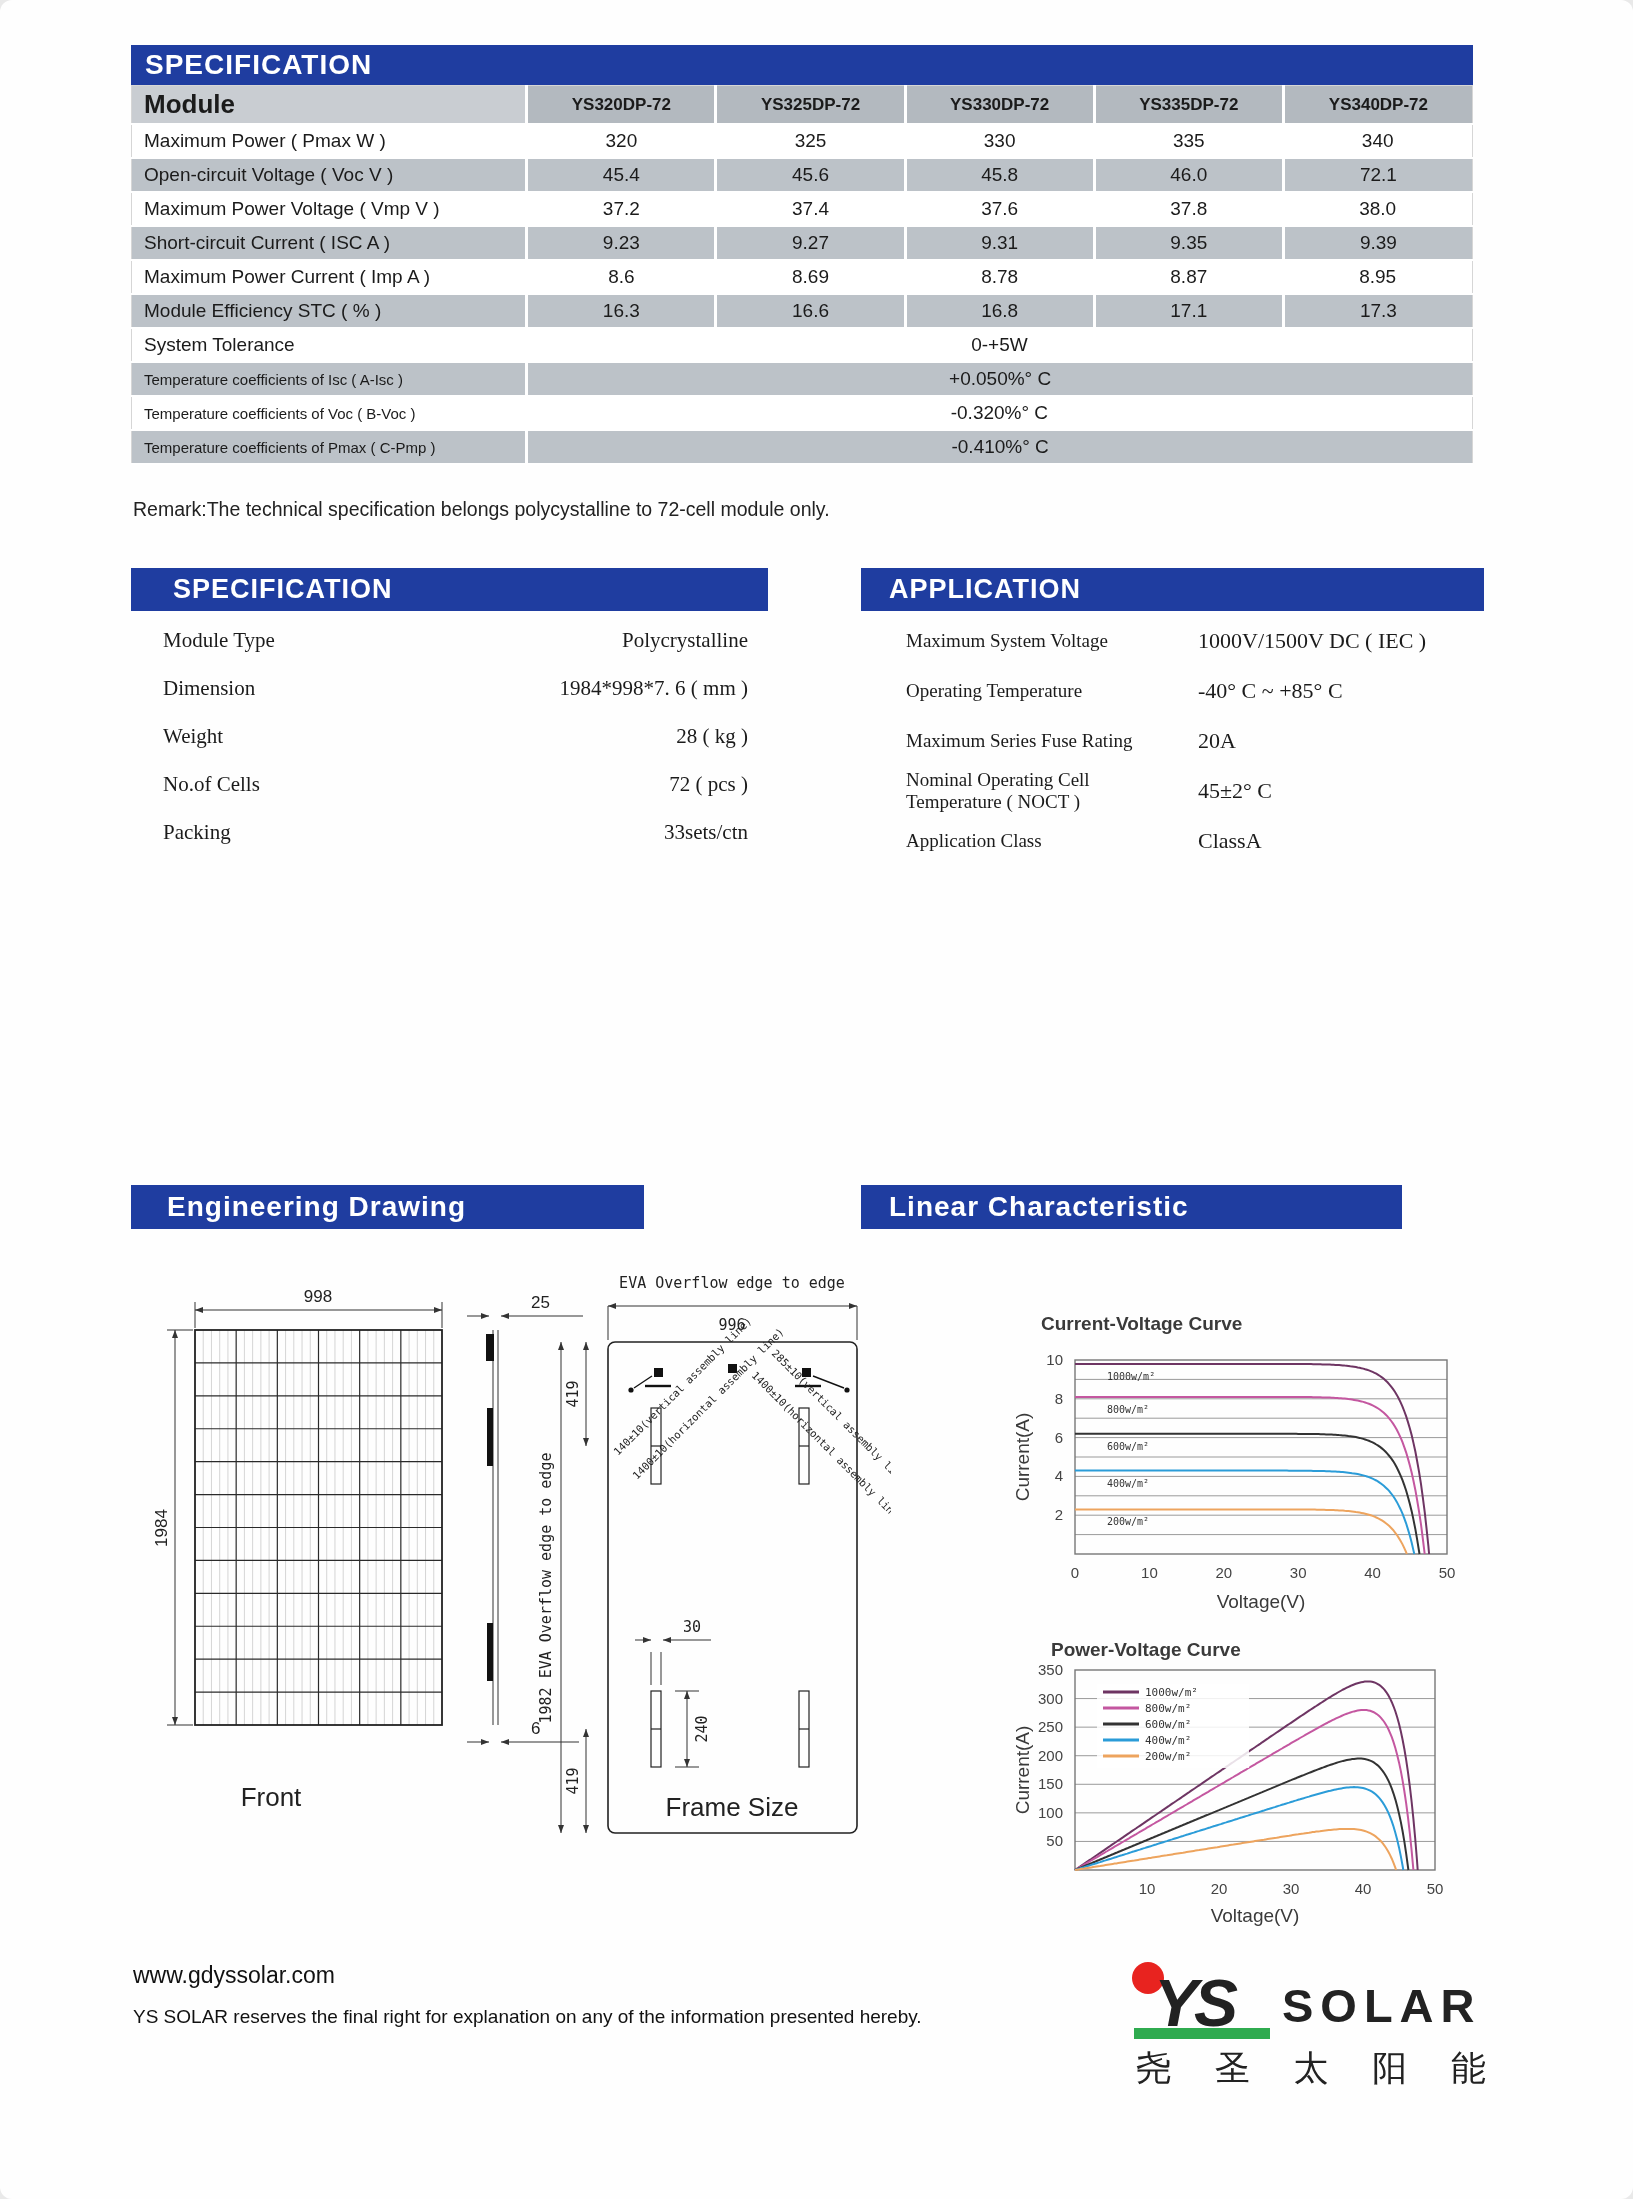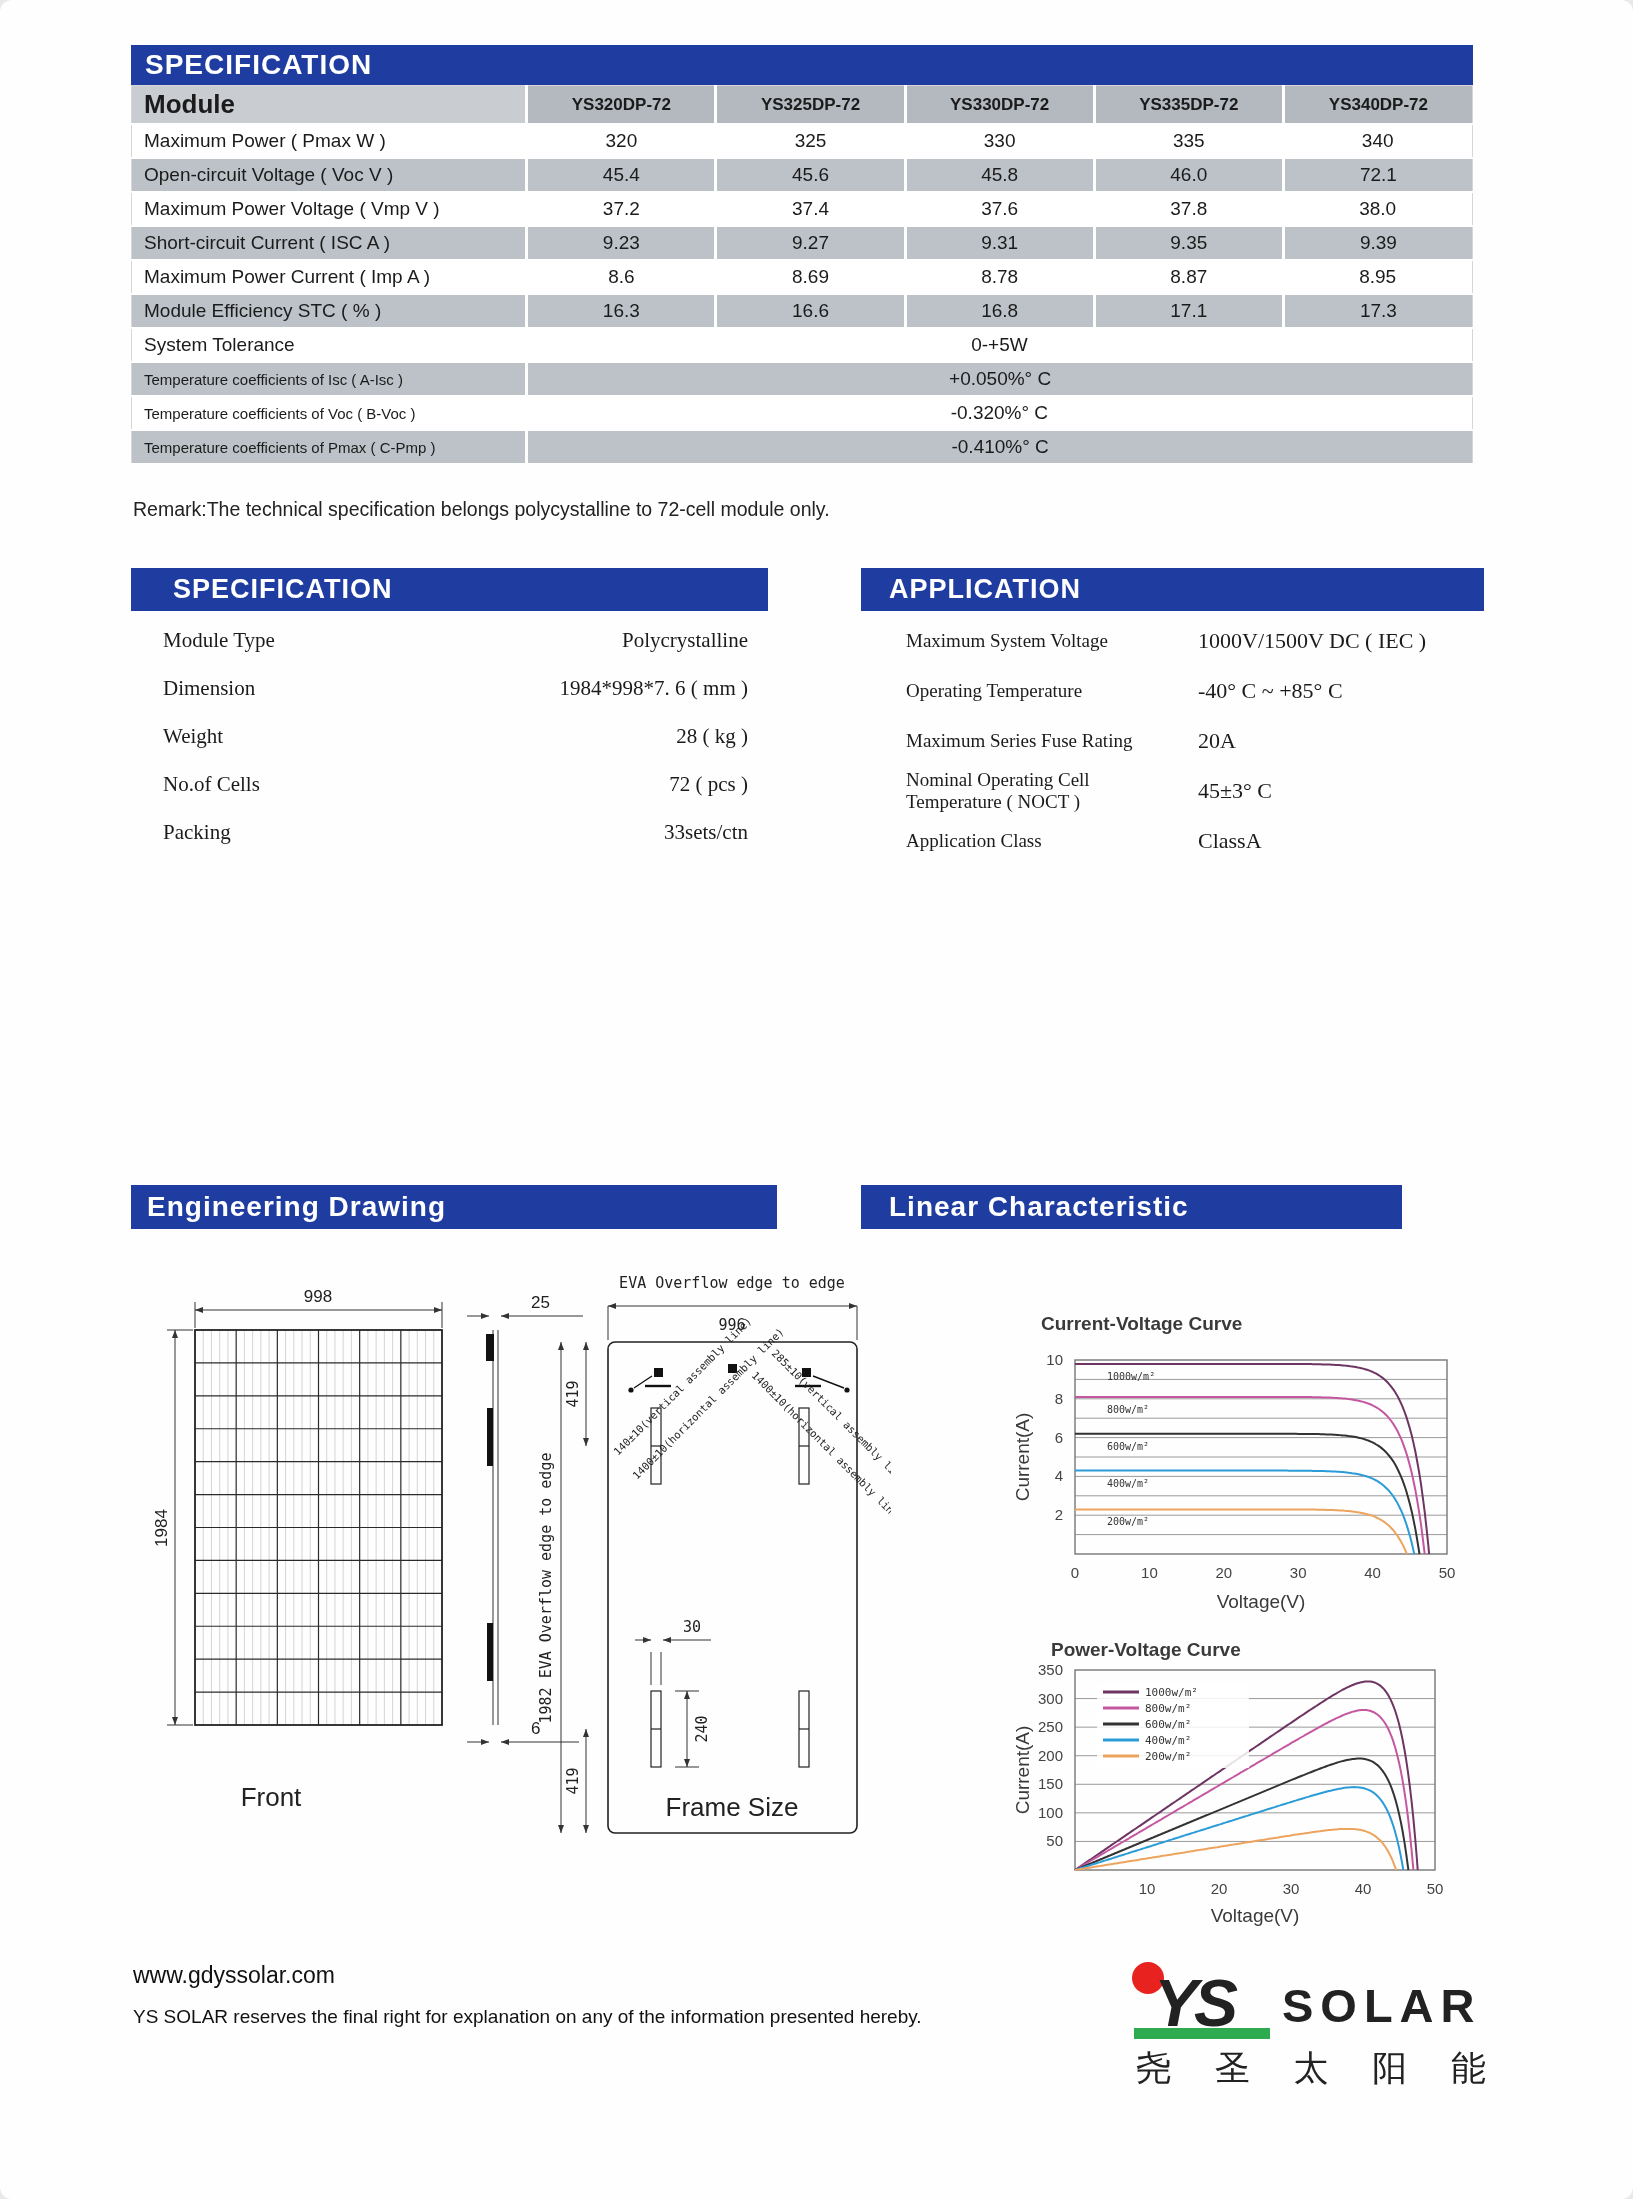--- a/index.html
+++ b/index.html
@@ -3,21 +3,21 @@
 <meta charset="utf-8">
 <style>
   html,body{margin:0;padding:0;background:#e9e9e9;}
   .page{position:relative;width:1633px;height:2199px;background:#fefefe;
         font-family:"Liberation Sans",sans-serif;color:#1b1b1b;overflow:hidden;border-radius:12px;}
   .bluebar{position:absolute;background:#1f3da0;color:#fff;font-weight:bold;
            display:flex;align-items:center;letter-spacing:1px;}
   .bar-top{left:131px;top:45px;width:1342px;height:40px;font-size:28px;padding-left:14px;box-sizing:border-box;}
   .bar-spec2{left:131px;top:568px;width:637px;height:43px;font-size:27px;padding-left:42px;box-sizing:border-box;}
   .bar-app{left:861px;top:568px;width:623px;height:43px;font-size:27px;padding-left:28px;box-sizing:border-box;}
-  .bar-eng{left:131px;top:1185px;width:646px;height:44px;font-size:28px;padding-left:16px;box-sizing:border-box;}
+  .bar-eng{left:131px;top:1185px;width:513px;height:44px;font-size:28px;padding-left:36px;box-sizing:border-box;}
   .bar-lin{left:861px;top:1185px;width:541px;height:44px;font-size:28px;padding-left:28px;box-sizing:border-box;}
 
   .spec-table{position:absolute;left:131px;top:85px;width:1342px;border-collapse:collapse;
               table-layout:fixed;border:1px solid #d6d6d6;}
   .spec-table tr{border-bottom:2px solid #fff;}
   .spec-table th,.spec-table td{padding:0;vertical-align:middle;height:32px;}
   .spec-table tr.hdr th{height:37px;background:#b3b9bf;font-size:17px;font-weight:bold;border-left:3px solid #fff;margin-top:32px;}
   .spec-table tr.hdr th.mod{background:#c9cdd2;text-align:left;font-size:26px;padding-left:12px;border-left:none;}
   .spec-table td.lbl{text-align:left;padding-left:12px;font-size:19px;}
   .spec-table td.lbl.small{font-size:15px;}
@@ -190,21 +190,21 @@
         <span class="k">Operating Temperature</span>
         <span class="v">-40° C ~ +85° C</span>
       </div>
       <div class="kv">
         <span class="k">Maximum Series Fuse Rating</span>
         <span class="v">20A</span>
       </div>
       <div class="kv">
         <span class="k">Nominal Operating Cell
  Temperature ( NOCT )</span>
-        <span class="v">45±3° C</span>
+        <span class="v">45±2° C</span>
       </div>
       <div class="kv">
         <span class="k">Application Class</span>
         <span class="v">ClassA</span>
       </div>
     </div>
 
   <div class="bluebar bar-eng">
     <span>Engineering Drawing</span>
   </div>

